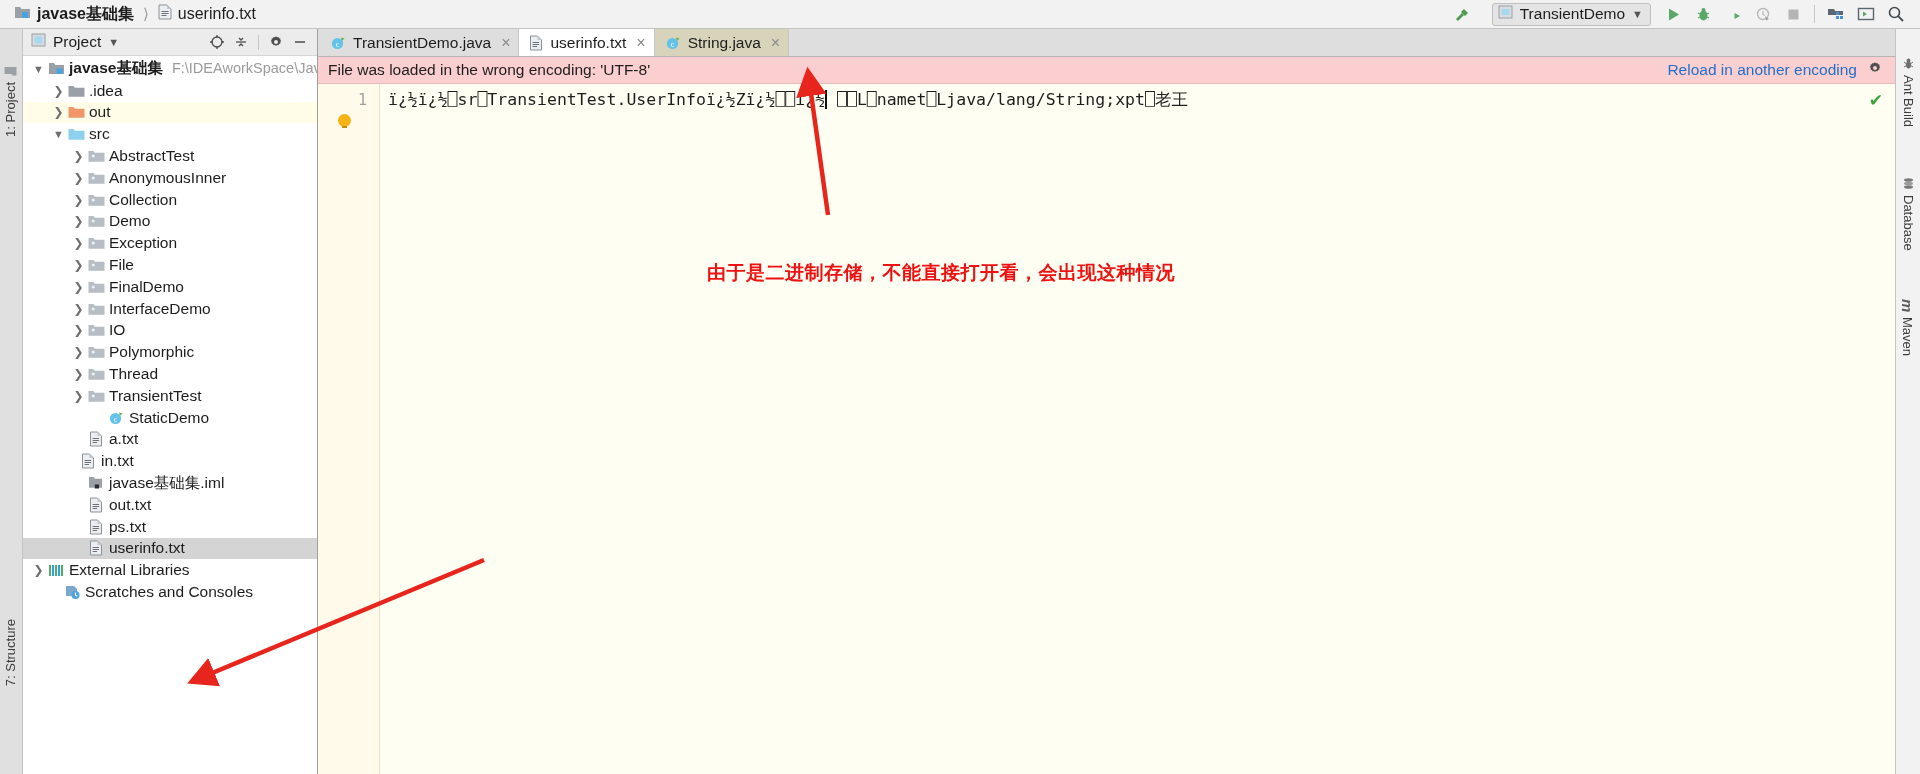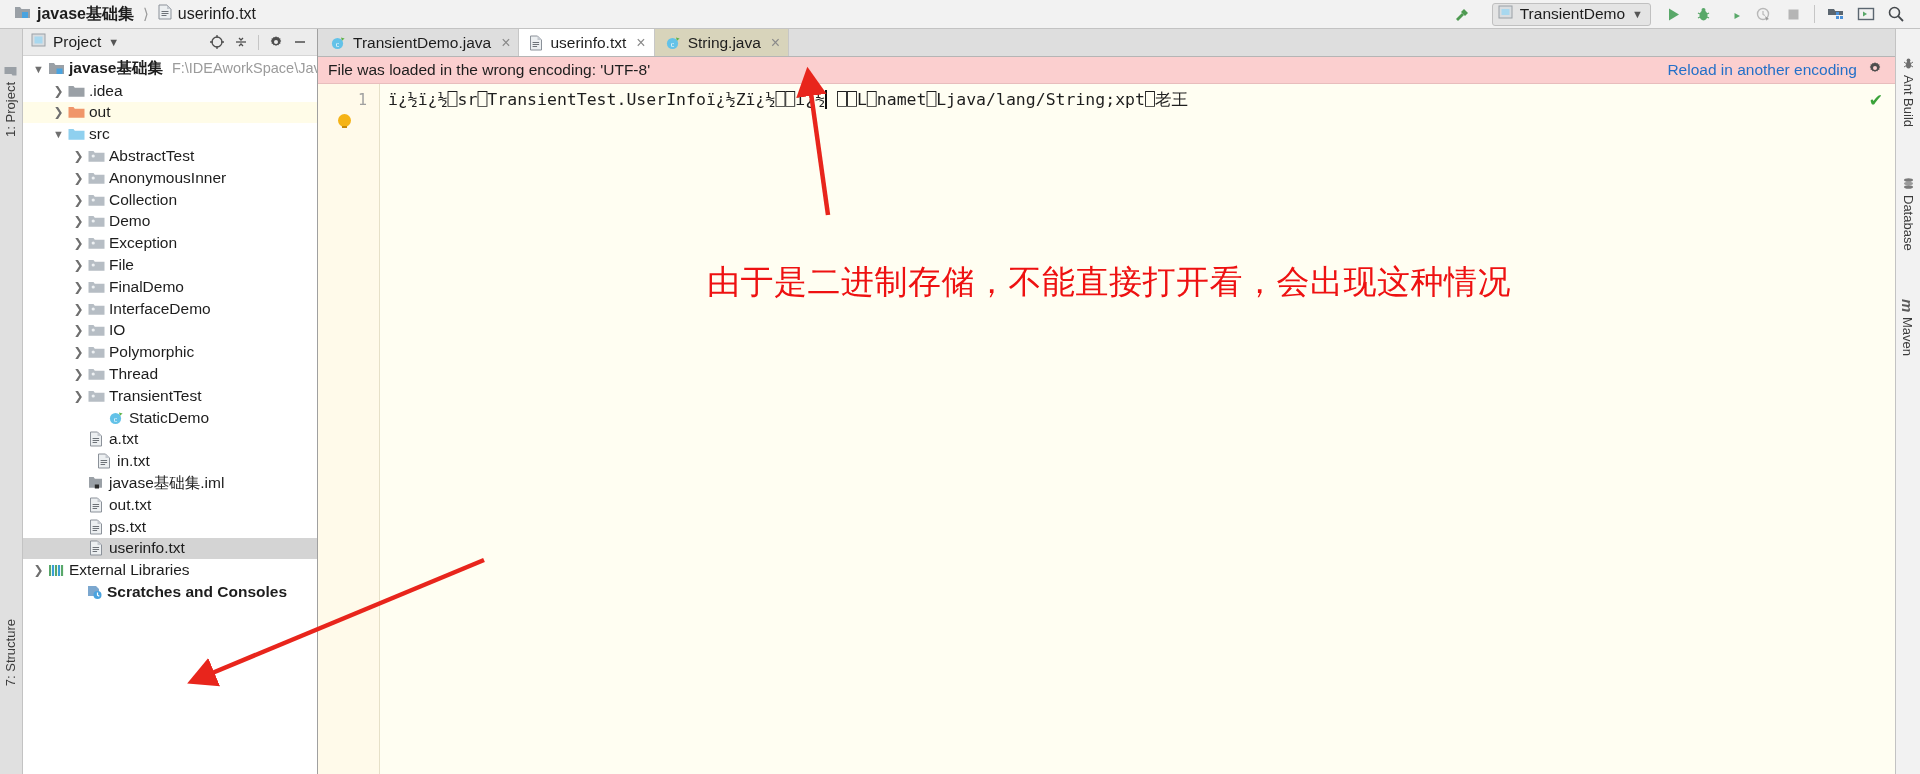--- a/index.html
+++ b/index.html
@@ -172,22 +172,22 @@
 
   .check-mark {
     position: absolute; right: 12px; top: 6px;
     color: #3aa33a; font-size: 17px; font-weight: bold;
   }
 
   
   .annot {
     position: absolute;
     color: #ee1111;
-    font-weight: normal;
-    font-size: 33px;
+    font-weight: bold;
+    font-size: 19px;
     letter-spacing: 0.5px;
     white-space: nowrap;
     font-family: "DejaVu Sans", sans-serif;
   }
   svg.arrow-overlay {
     position: absolute; left: 0; top: 0;
     width: 1920px; height: 774px;
     pointer-events: none;
   }
 </style>
@@ -591,21 +591,21 @@
             <svg width="14" height="16" viewBox="0 0 14 16">
               <path d="M1.5 1h7l4 4v10h-11z" fill="#eceff1" stroke="#8b9199" stroke-width="1"></path>
               <path d="M8.5 1v4h4" fill="#c3c8ce"></path>
               <g stroke="#6d7278" stroke-width="1">
                 <path d="M3.6 7.5h6.5M3.6 9.5h6.5M3.6 11.5h4.5"></path>
               </g>
             </svg>
           </span>
           <span class="node-label">a.txt</span>
         </div>
-        <div class="node" style="padding-left: 56px;">
+        <div class="node" style="padding-left: 40px;">
           <span class="arrow"></span>
           <span class="node-icon">
             <svg width="14" height="16" viewBox="0 0 14 16">
               <path d="M1.5 1h7l4 4v10h-11z" fill="#eceff1" stroke="#8b9199" stroke-width="1"></path>
               <path d="M8.5 1v4h4" fill="#c3c8ce"></path>
               <g stroke="#6d7278" stroke-width="1">
                 <path d="M3.6 7.5h6.5M3.6 9.5h6.5M3.6 11.5h4.5"></path>
               </g>
             </svg>
           </span>
@@ -670,21 +670,21 @@
                 <rect x="1" y="2" width="2.1" height="11" fill="#59a869"></rect>
                 <rect x="4" y="2" width="2.1" height="11" fill="#389fd6"></rect>
                 <rect x="7" y="2" width="2.1" height="11" fill="#59a869"></rect>
                 <rect x="10" y="2" width="2.1" height="11" fill="#389fd6"></rect>
                 <rect x="13" y="2" width="2.1" height="11" fill="#59a869"></rect>
               </g>
             </svg>
           </span>
           <span class="node-label">External Libraries</span>
         </div>
-        <div class="node" style="padding-left: 46px; font-weight: bold;">
+        <div class="node" style="padding-left: 24px;">
           <span class="arrow"></span>
           <span class="node-icon">
             <svg width="17" height="16" viewBox="0 0 17 16">
               <path d="M2 2h8l3 3v7H2z" fill="#7ba7cf"></path>
               <circle cx="11.5" cy="11" r="4" fill="#4aa3df"></circle>
               <path d="M11.5 8.4v2.8l1.8 1" stroke="#ffffff" stroke-width="1.2" fill="none"></path>
             </svg>
           </span>
           <span class="node-label">Scratches and Consoles</span>
         </div>

